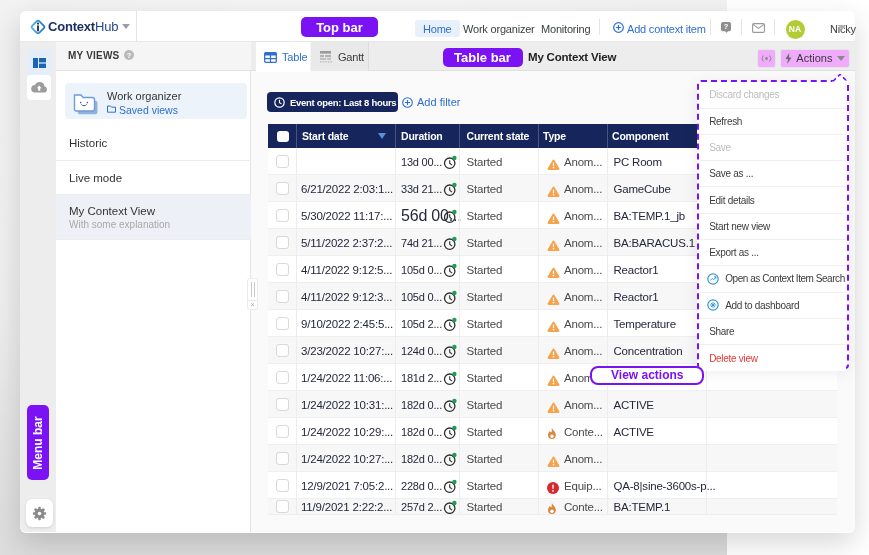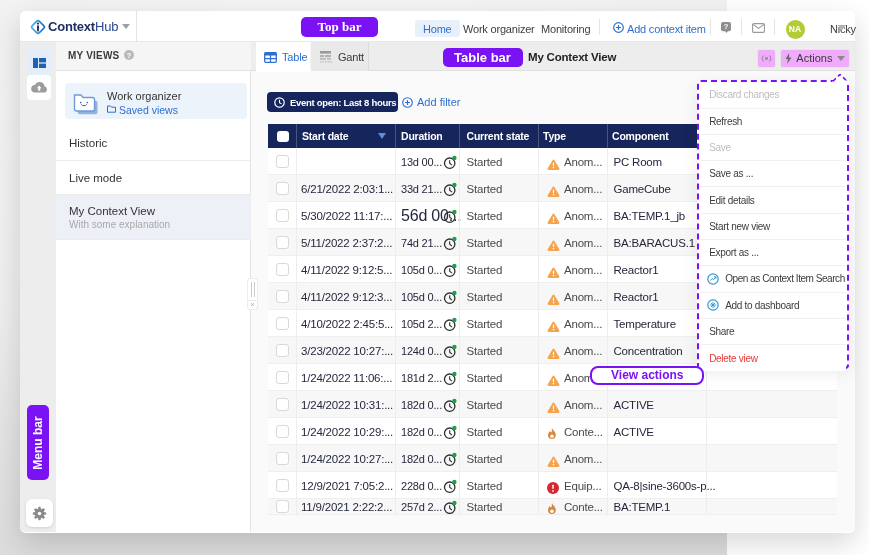--- a/index.html
+++ b/index.html
@@ -88,21 +88,21 @@
               <stop offset="1" stop-color="#1b6fc2"></stop>
       </linearGradient>
           </defs>
       <rect x="3" y="3" width="10" height="10" rx="2" fill="none" stroke="url(#lg1)" stroke-width="1.7" transform="rotate(45 8 8)"></rect>
       <circle cx="8" cy="4.6" r="1.15" fill="#2d3468"></circle>
       <rect x="7" y="6.2" width="2" height="6.2" rx="0.9" fill="#2d3468"></rect>
     </svg>
     <div class="logo-text">Context<span class="hub">Hub</span></div>
     <div class="caret abs" style="left:102px;top:13px"></div>
     <div class="vsep" style="left:116px;top:0;height:31px"></div>
-    <div class="badge" style="left:281px;top:6px;width:77px;height:20px;font-family:Liberation Serif, serif;">Top bar</div>
+    <div class="badge" style="left:281px;top:6px;width:77px;height:20px;">Top bar</div>
     <div class="nav-item nav-home" style="left:395px;">Home</div>
     <div class="nav-item" style="left:443px;">Work organizer</div>
     <div class="nav-item" style="left:521px;">Monitoring</div>
     <div class="vsep" style="left:579px;top:8px;height:16px"></div>
     <svg class="abs" style="left:593px;top:11px" width="11" height="11" viewBox="0 0 11 11">
       <circle cx="5.5" cy="5.5" r="4.8" fill="none" stroke="#2e6fd0" stroke-width="1.2"></circle>
       <path d="M5.5 3v5M3 5.5h5" stroke="#2e6fd0" stroke-width="1.2"></path>
     </svg>
     <div class="nav-item" style="left:607px;color:#2e6fd0;">Add context item</div>
     <div class="vsep" style="left:690px;top:8px;height:16px"></div>
@@ -409,21 +409,21 @@
                 <circle cx="6.5" cy="8.6" r="0.8" fill="#fff"></circle>
               </svg></div>
     <div class="td" style="left:296px;height:27px;color:#4a4a4a">Anom...</div>
     <div class="cellsep" style="left:339px;height:27px"></div>
     <div class="td" style="left:345.5px;height:27px">Reactor1</div>
     <div class="cellsep" style="left:438px;height:27px"></div>
   </div>
           <div class="trow " style="top:239px;height:27px;">
     <div class="cb" style="left:8px;top:7px"></div>
     <div class="cellsep" style="left:27.5px;height:27px"></div>
-    <div class="td" style="left:33px;height:27px">4/10/2022 2:45:5...</div>
+    <div class="td" style="left:33px;height:27px">9/10/2022 2:45:5...</div>
     <div class="cellsep" style="left:126.5px;height:27px"></div>
     <div class="td" style="left:133px;height:27px;font-size:11px;">105d 2...</div>
     <div class="abs" style="left:175px;top:7px"><svg width="15" height="15" viewBox="0 0 15 15">
                 <circle cx="6.7" cy="8.2" r="5.2" fill="none" stroke="#2d2d2d" stroke-width="1.3"></circle>
                 <path d="M6.7 5.2v3l2.3 2" fill="none" stroke="#2d2d2d" stroke-width="1.1"></path>
                 <circle cx="11.4" cy="3" r="2.2" fill="#1e9e50"></circle>
               </svg></div>
     <div class="cellsep" style="left:191px;height:27px"></div>
     <div class="td" style="left:198.5px;height:27px;color:#4a4a4a">Started</div>
     <div class="cellsep" style="left:270px;height:27px"></div>

